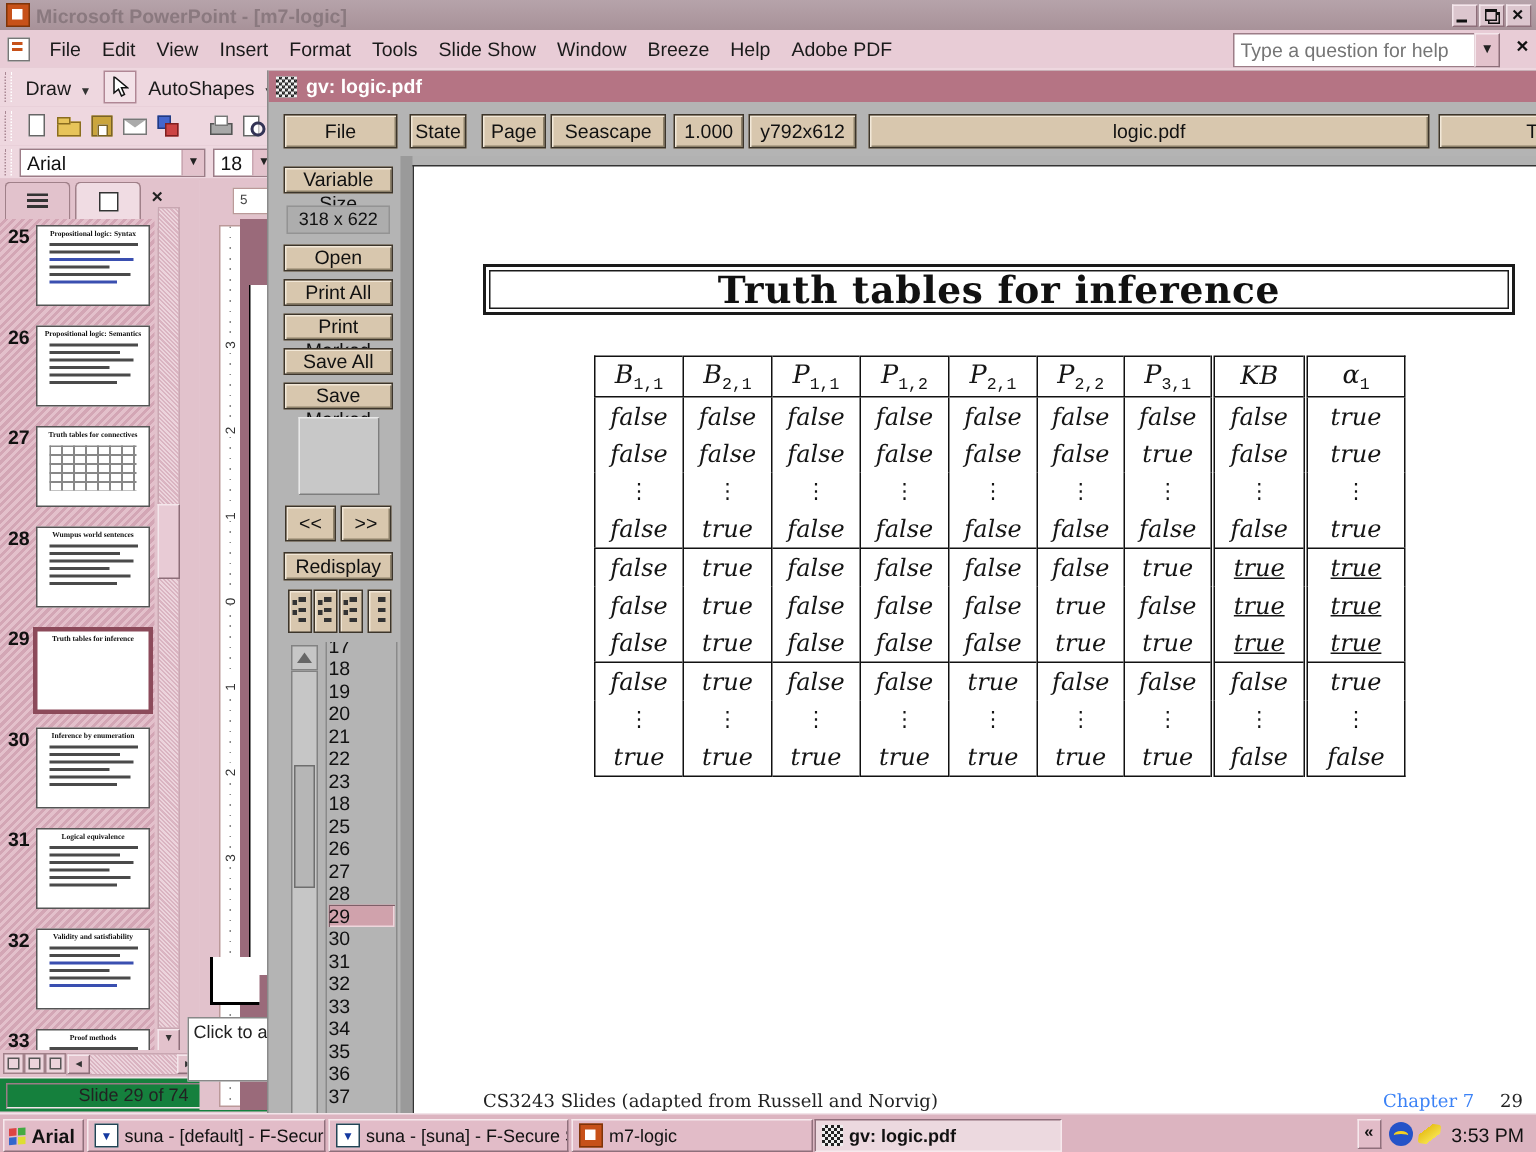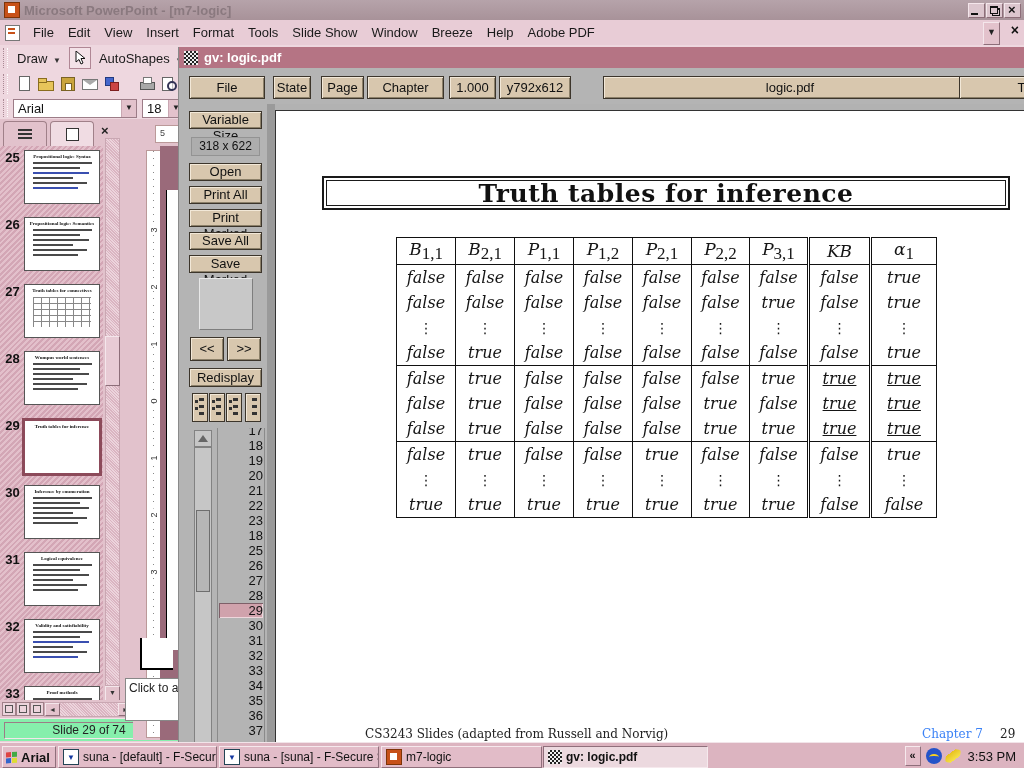--- a/index.html
+++ b/index.html
@@ -70,21 +70,21 @@
   #panel-scroll{position:absolute;left:105px;top:5px;width:13px;height:576px;}
   .scroll-btn{position:absolute;left:0;width:13px;height:13px;background:#e3c2cc;border:1px solid;border-color:#f4e6eb #8d6e79 #8d6e79 #f4e6eb;font-size:7px;text-align:center;line-height:12px;color:#333;}
   #panel-scroll .track{position:absolute;left:0;top:14px;width:13px;height:546px;background:repeating-linear-gradient(45deg,#ecd4dc 0 1px,#dab4c1 1px 2px);border:1px solid #c9a7b2;}
   #panel-scroll .thumbk{position:absolute;left:0;top:212px;width:13px;height:48px;background:#e8cbd5;border:1px solid;border-color:#f4e6eb #8d6e79 #8d6e79 #f4e6eb;}
 
   
   #pp-bottom{left:0;top:700px;width:133px;height:18px;background:#e2c2cc;}
   .viewbtn{position:absolute;top:2px;width:12px;height:12px;background:#ecd4dc;border:1px solid #a08089;}
   .viewbtn::after{content:"";position:absolute;left:2px;top:2px;right:2px;bottom:2px;border:1px solid #555;}
   #hscroll{position:absolute;left:44px;top:2px;width:87px;height:13px;background:repeating-linear-gradient(45deg,#ecd4dc 0 1px,#dab4c1 1px 2px);border:1px solid #c9a7b2;}
-  #pp-statusbar{left:0;top:718px;width:178px;height:22px;background:#86efac;border-top:1px solid #f2e2e8;}
+  #pp-statusbar{left:0;top:718px;width:178px;height:22px;background:#15803d;border-top:1px solid #f2e2e8;}
   #pp-statusbar .inner{position:absolute;left:4px;top:3px;width:168px;height:15px;border:1px solid;border-color:#9c7c87 #f4e6eb #f4e6eb #9c7c87;font-size:12px;text-align:center;line-height:15px;color:#222;}
 
   
   #ruler-zone{left:133px;top:119px;width:45px;height:621px;background:#e2c2cc;}
   #hruler{position:absolute;left:22px;top:6px;width:23px;height:16px;background:#fff;border:1px solid #b99;font-size:9px;color:#444;padding-left:4px;line-height:15px;}
   #vruler{position:absolute;left:13px;top:31px;width:13px;height:586px;background:#fff;border:1px solid #b99;background-image:repeating-linear-gradient(to bottom,#888 0 1px,transparent 1px 7px);background-size:1px 100%;background-repeat:no-repeat;background-position:6px 0;}
   .vr-digit{position:absolute;left:2px;width:9px;font-size:9px;color:#333;background:#fff;transform:rotate(-90deg);}
   #workspace{position:absolute;left:27px;top:27px;width:18px;height:594px;background:#9a6a7a;}
   #slide-sliver{position:absolute;left:33px;top:71px;width:12px;height:460px;background:#fff;border-left:1px solid #000;}
   #placeholder-frag{position:absolute;left:7px;top:519px;width:31px;height:30px;background:#fff;border-left:2px solid #000;border-bottom:2px solid #000;}
@@ -101,41 +101,41 @@
   #gv-sizelabel{position:absolute;left:12px;top:90px;width:67px;height:17px;background:#adadad;border:1px solid #939393;font-size:12px;color:#111;text-align:center;line-height:17px;}
   #gv-preview{position:absolute;left:20px;top:231px;width:52px;height:50px;background:#c8c8c8;border:1px solid;border-color:#e8e8e8 #7e7e7e #7e7e7e #e8e8e8;}
   .markbtn{position:absolute;top:346px;width:14px;height:27px;background:#d8c7ae;border:1px solid #3c352b;box-shadow:inset 1px 1px 0 #f2e8d8;}
   .markbtn::after{content:"";position:absolute;right:3px;top:4px;width:5px;height:18px;background:repeating-linear-gradient(to bottom,#333 0 3px,transparent 3px 7px);}
   .markbtn.dotted::before{content:"";position:absolute;left:2px;top:6px;width:3px;height:14px;background:repeating-linear-gradient(to bottom,#333 0 3px,transparent 3px 7px);}
   #gv-scroll-track{position:absolute;left:15px;top:400px;width:16px;height:295px;background:#c6c6c6;border:1px solid #828282;}
   #gv-scroll-up{position:absolute;left:15px;top:383px;width:16px;height:15px;background:#c6c6c6;border:1px solid #828282;}
   #gv-scroll-up::after{content:"";position:absolute;left:3px;top:4px;border-left:5px solid transparent;border-right:5px solid transparent;border-bottom:7px solid #666;}
   #gv-scroll-thumb{position:absolute;left:1px;top:62px;width:12px;height:80px;background:#b6b6b6;border:1px solid #6e6e6e;}
   #gv-pagelist{position:absolute;left:38px;top:381px;width:46px;height:314px;background:#b4b4b4;border-left:1px solid #8a8a8a;border-right:1px solid #8a8a8a;overflow:hidden;}
-  .pageitem{height:15px;line-height:15px;font-size:13px;color:#111;text-align:right;width:44px;margin:0 auto;}
+  .pageitem{height:15px;line-height:15px;font-size:13px;color:#111;text-align:left;width:44px;margin:0 auto;}
   .pageitem.current{background:#d0a2ac;box-shadow:inset 1px 1px 0 #7e5f68,inset -1px -1px 0 #eed6dc;}
   #gv-view{position:absolute;left:88px;top:57px;width:758px;height:638px;background:#b2b2b2;}
   #gv-view .frame-shadow{position:absolute;left:0;top:0;width:8px;height:100%;background:#9a9a9a;}
   #pdf-page{position:absolute;left:8px;top:6px;width:750px;height:632px;background:#fff;border-left:1px solid #333;border-top:1px solid #333;overflow:hidden;}
 
   
   #slide-titlebox{position:absolute;left:46px;top:65px;width:688px;height:34px;border:2px solid #1a1a1a;box-sizing:border-box;}
   #slide-titlebox .inner{position:absolute;left:2px;top:2px;right:2px;bottom:2px;border:1px solid #1a1a1a;display:flex;align-items:center;justify-content:center;}
   #slide-title{font-family:"DejaVu Serif",serif;font-weight:bold;font-size:25px;color:#111;letter-spacing:0.5px;}
   #truth-table{position:absolute;left:120px;top:126px;border-collapse:collapse;table-layout:fixed;border:1px solid #111;}
   #truth-table th{height:26px;border-left:1px solid #111;border-bottom:1px solid #111;font-weight:normal;padding:0;text-align:center;}
   #truth-table td{height:25px;border-left:1px solid #111;padding:0;text-align:center;font-family:"DejaVu Serif",serif;font-style:italic;font-size:16px;color:#151515;}
   #truth-table th:first-child,#truth-table td:first-child{border-left:none;}
   #truth-table tbody{border-top:1px solid #111;margin-left:11px;}
   #truth-table .dbl{border-left:3px double #111 !important;}
   #truth-table .u{text-decoration:underline;}
   #truth-table .dots{font-style:normal;font-size:14px;}
   .hdr-base{font-family:"DejaVu Serif",serif;font-style:italic;font-size:17px;color:#151515;}
-  .hdr-sub{font-family:Liberation Serif, serif;font-size:17px;color:#151515;vertical-align:-4px;}
-  #pdf-footer-left{position:absolute;left:46px;top:616px;font-family:"DejaVu Serif",serif;font-size:12px;color:#222;margin-left:43px;}
+  .hdr-sub{font-family:Liberation Mono, monospace;font-size:11px;color:#151515;vertical-align:-4px;}
+  #pdf-footer-left{position:absolute;left:46px;top:616px;font-family:"DejaVu Serif",serif;font-size:12px;color:#222;}
   #pdf-footer-right{position:absolute;left:646px;top:616px;font-family:"DejaVu Serif",serif;font-size:12px;color:#3b82f6;}
   #pdf-footer-page{position:absolute;left:724px;top:616px;font-family:"DejaVu Serif",serif;font-size:12px;color:#222;}
 
   
   #taskbar{left:0;top:742px;width:1024px;height:26px;background:#dcb4c0;border-top:1px solid #f2e4e9;}
   #start-btn{position:absolute;left:2px;top:3px;width:52px;height:20px;background:#e2bcc8;border:1px solid;border-color:#f6e9ed #8f6f7b #8f6f7b #f6e9ed;display:flex;align-items:center;font-weight:bold;font-size:13px;color:#111;}
   .winflag{width:12px;height:11px;margin:0 3px 0 3px;display:grid;grid-template-columns:5px 5px;grid-template-rows:5px 5px;gap:1px;transform:skewY(-4deg);}
   .winflag i:nth-child(1){background:#d44}.winflag i:nth-child(2){background:#4a4}
   .winflag i:nth-child(3){background:#36c}.winflag i:nth-child(4){background:#dd3}
   .taskbtn{position:absolute;top:3px;height:20px;background:#e2bcc8;border:1px solid;border-color:#f6e9ed #8f6f7b #8f6f7b #f6e9ed;display:flex;align-items:center;font-size:12px;color:#111;overflow:hidden;white-space:nowrap;}
@@ -174,20 +174,21 @@
         <span class="menu-item">View</span>
         <span class="menu-item">Insert</span>
         <span class="menu-item">Format</span>
         <span class="menu-item">Tools</span>
         <span class="menu-item">Slide Show</span>
         <span class="menu-item">Window</span>
         <span class="menu-item">Breeze</span>
         <span class="menu-item">Help</span>
         <span class="menu-item">Adobe PDF</span>
       </div>
+    <input id="help-box" placeholder="Type a question for help" style="">
     <div id="help-drop">▼</div>
     <div id="menubar-close">×</div>
   </div>
 
   <div class="abs pp-toolbar" id="pp-toolbar-draw">
     <div class="grip"></div>
     <span class="tb-text"><span>Draw</span> <span class="drop-arrow">▼</span></span>
     <div id="pointer-btn">
       <svg width="12" height="14" viewBox="0 0 12 14">
           <polygon points="2,0 2,11 5,8.5 7,13 9,12 7,7.5 11,7.5" fill="#fff" stroke="#111" stroke-width="1"></polygon>
@@ -368,24 +369,24 @@
 
   <div class="abs" id="gv">
     <div id="gv-titlebar">
       <div class="checker" id="gv-title-icon"></div>
       <span class="title">gv: logic.pdf</span>
     </div>
     <div id="gv-toolbar-row">
         <div class="gvbtn gv-tb" style="left: 10px; width: 74px;">File</div>
         <div class="gvbtn gv-tb" style="left: 94px; width: 36px;">State</div>
         <div class="gvbtn gv-tb" style="left: 142px; width: 41px;">Page</div>
-        <div class="gvbtn gv-tb" style="left: 188px; width: 75px;">Chapter</div>
+        <div class="gvbtn gv-tb" style="left: 188px; width: 75px;">Seascape</div>
         <div class="gvbtn gv-tb" style="left: 270px; width: 45px;">1.000</div>
         <div class="gvbtn gv-tb" style="left: 320px; width: 70px;">y792x612</div>
-        <div class="gvbtn gv-tb" style="left: 400px; width: 372px; margin-left: 24px;">logic.pdf</div>
+        <div class="gvbtn gv-tb" style="left: 400px; width: 372px;">logic.pdf</div>
         <div class="gvbtn gv-tb" style="left: 780px; width: 150px;">Tue D</div>
       </div>
 
     <div id="gv-sidebar">
         <div class="gvbtn" style="top: 64px; left: 10px; width: 71px; height: 16px; line-height: 16px;">Variable Size</div>
         <div class="gvbtn" style="top: 116px; left: 10px; width: 71px; height: 16px; line-height: 16px;">Open</div>
         <div class="gvbtn" style="top: 139px; left: 10px; width: 71px; height: 16px; line-height: 16px;">Print All</div>
         <div class="gvbtn" style="top: 162px; left: 10px; width: 71px; height: 16px; line-height: 16px;">Print Marked</div>
         <div class="gvbtn" style="top: 185px; left: 10px; width: 71px; height: 16px; line-height: 16px;">Save All</div>
         <div class="gvbtn" style="top: 208px; left: 10px; width: 71px; height: 16px; line-height: 16px;">Save Marked</div>

